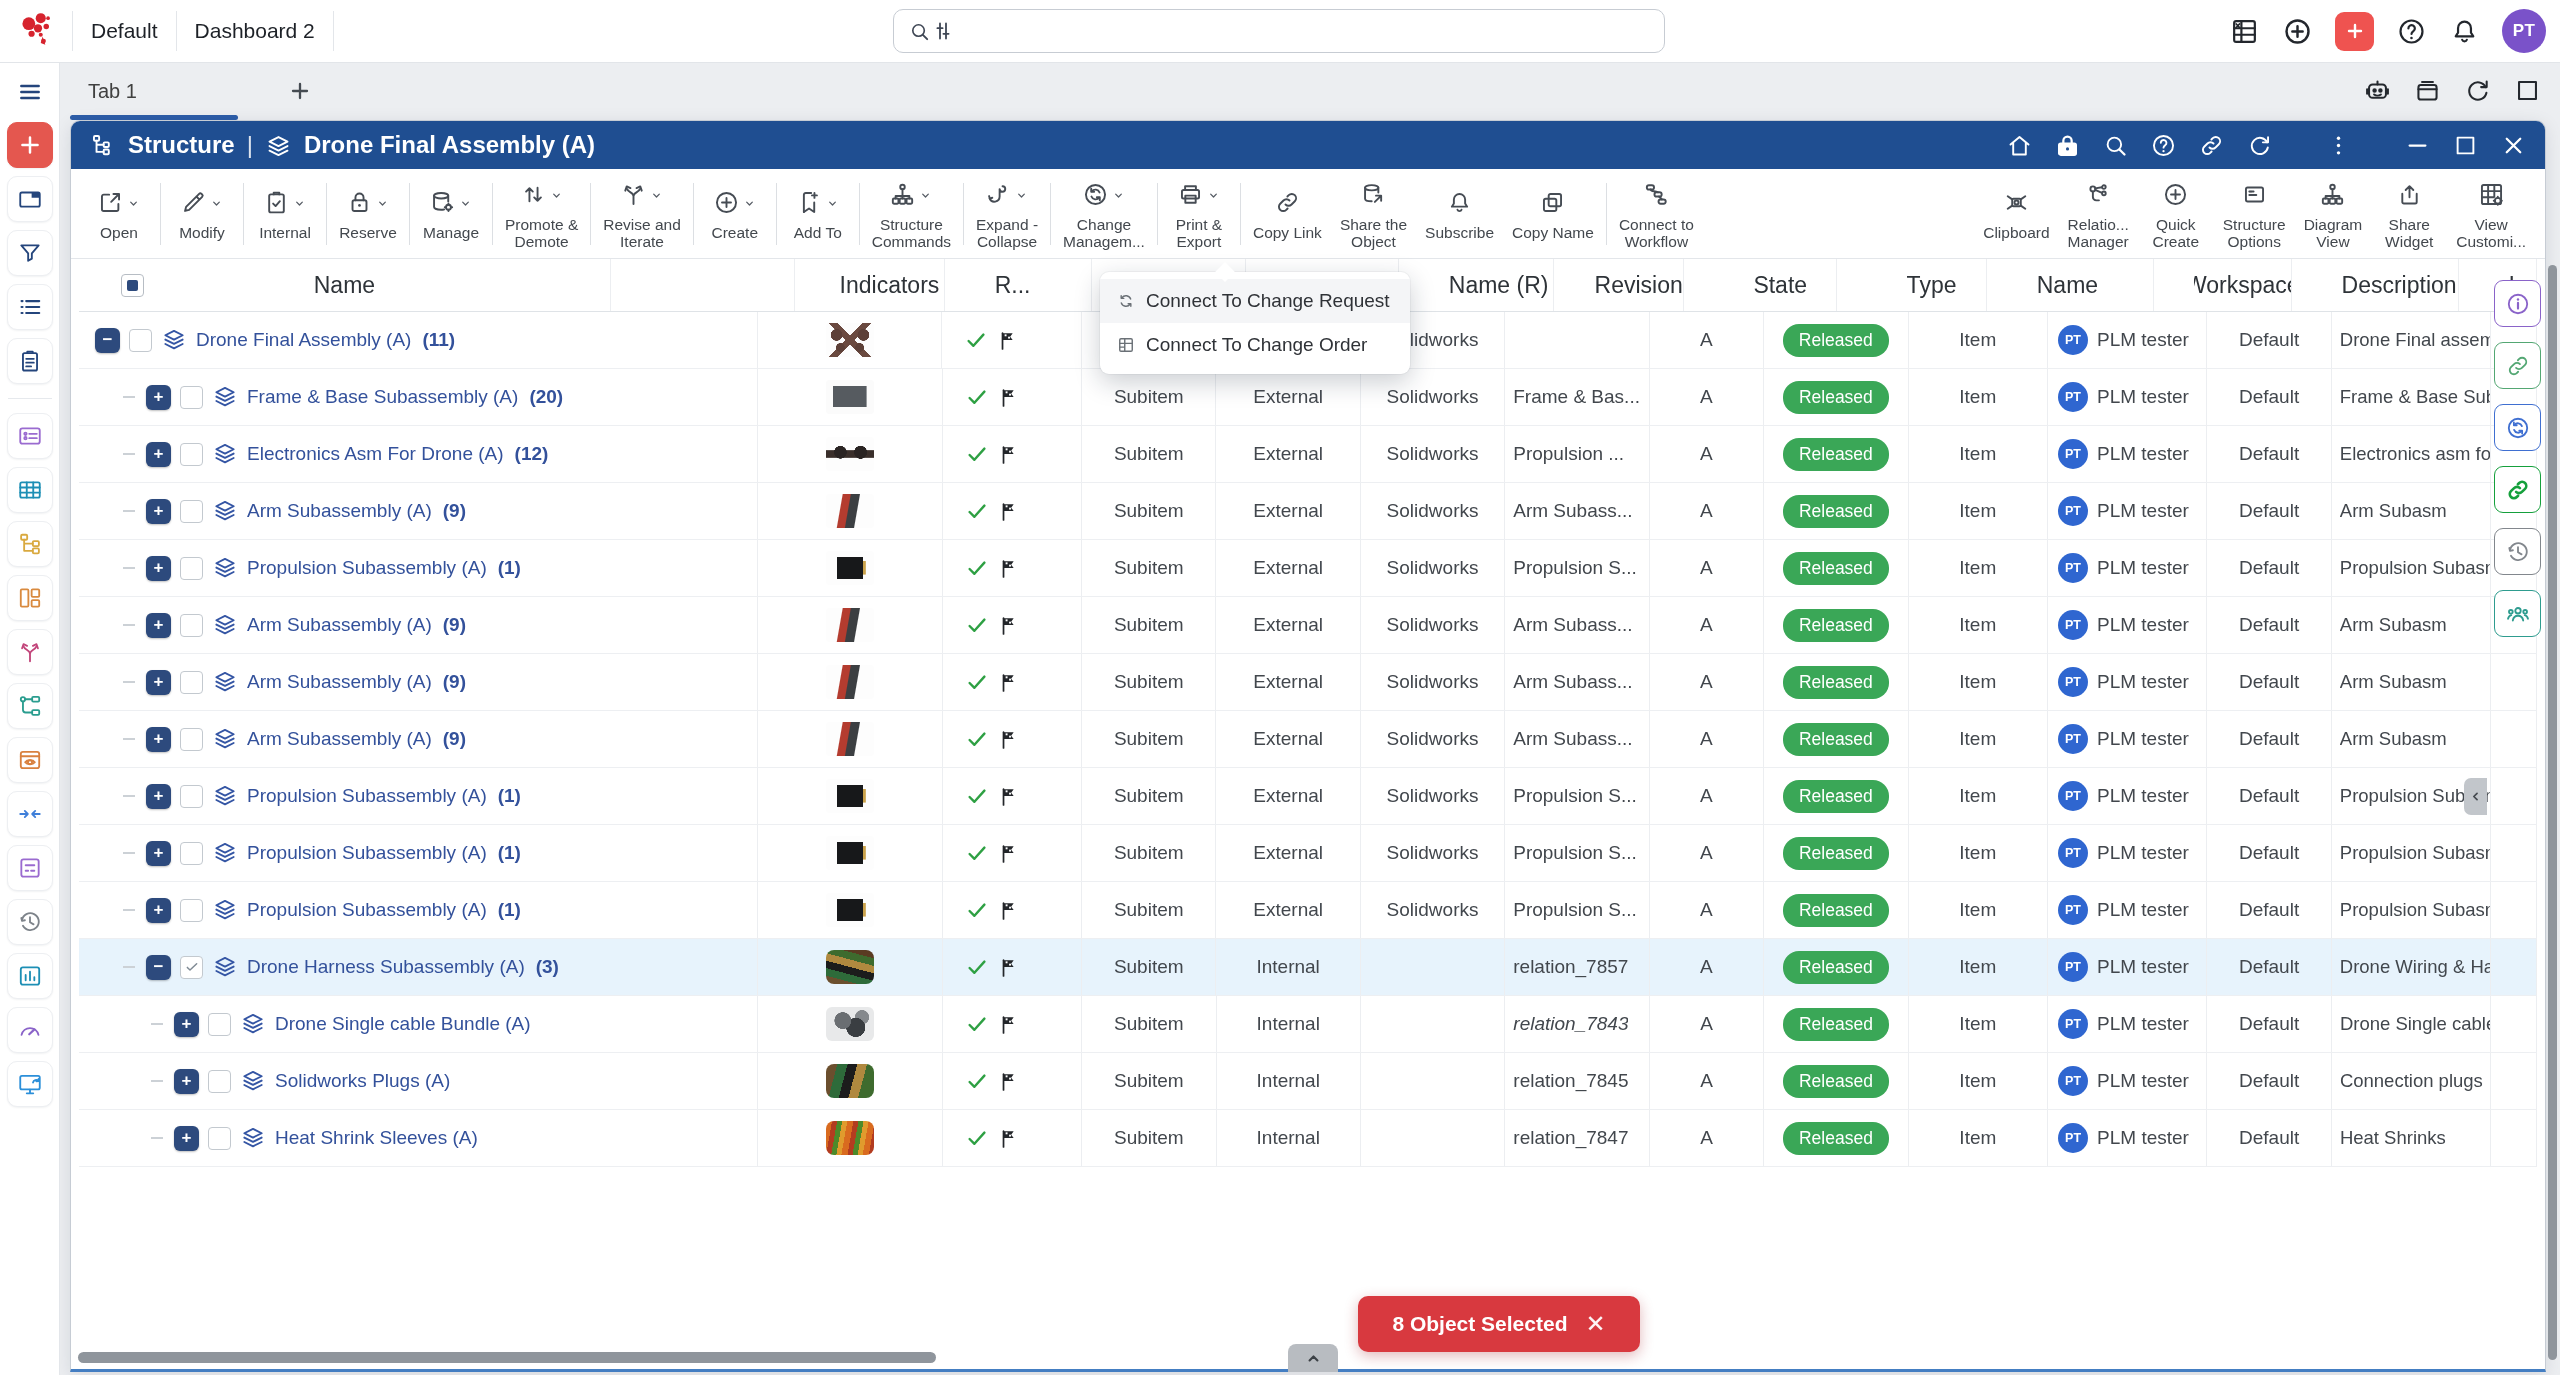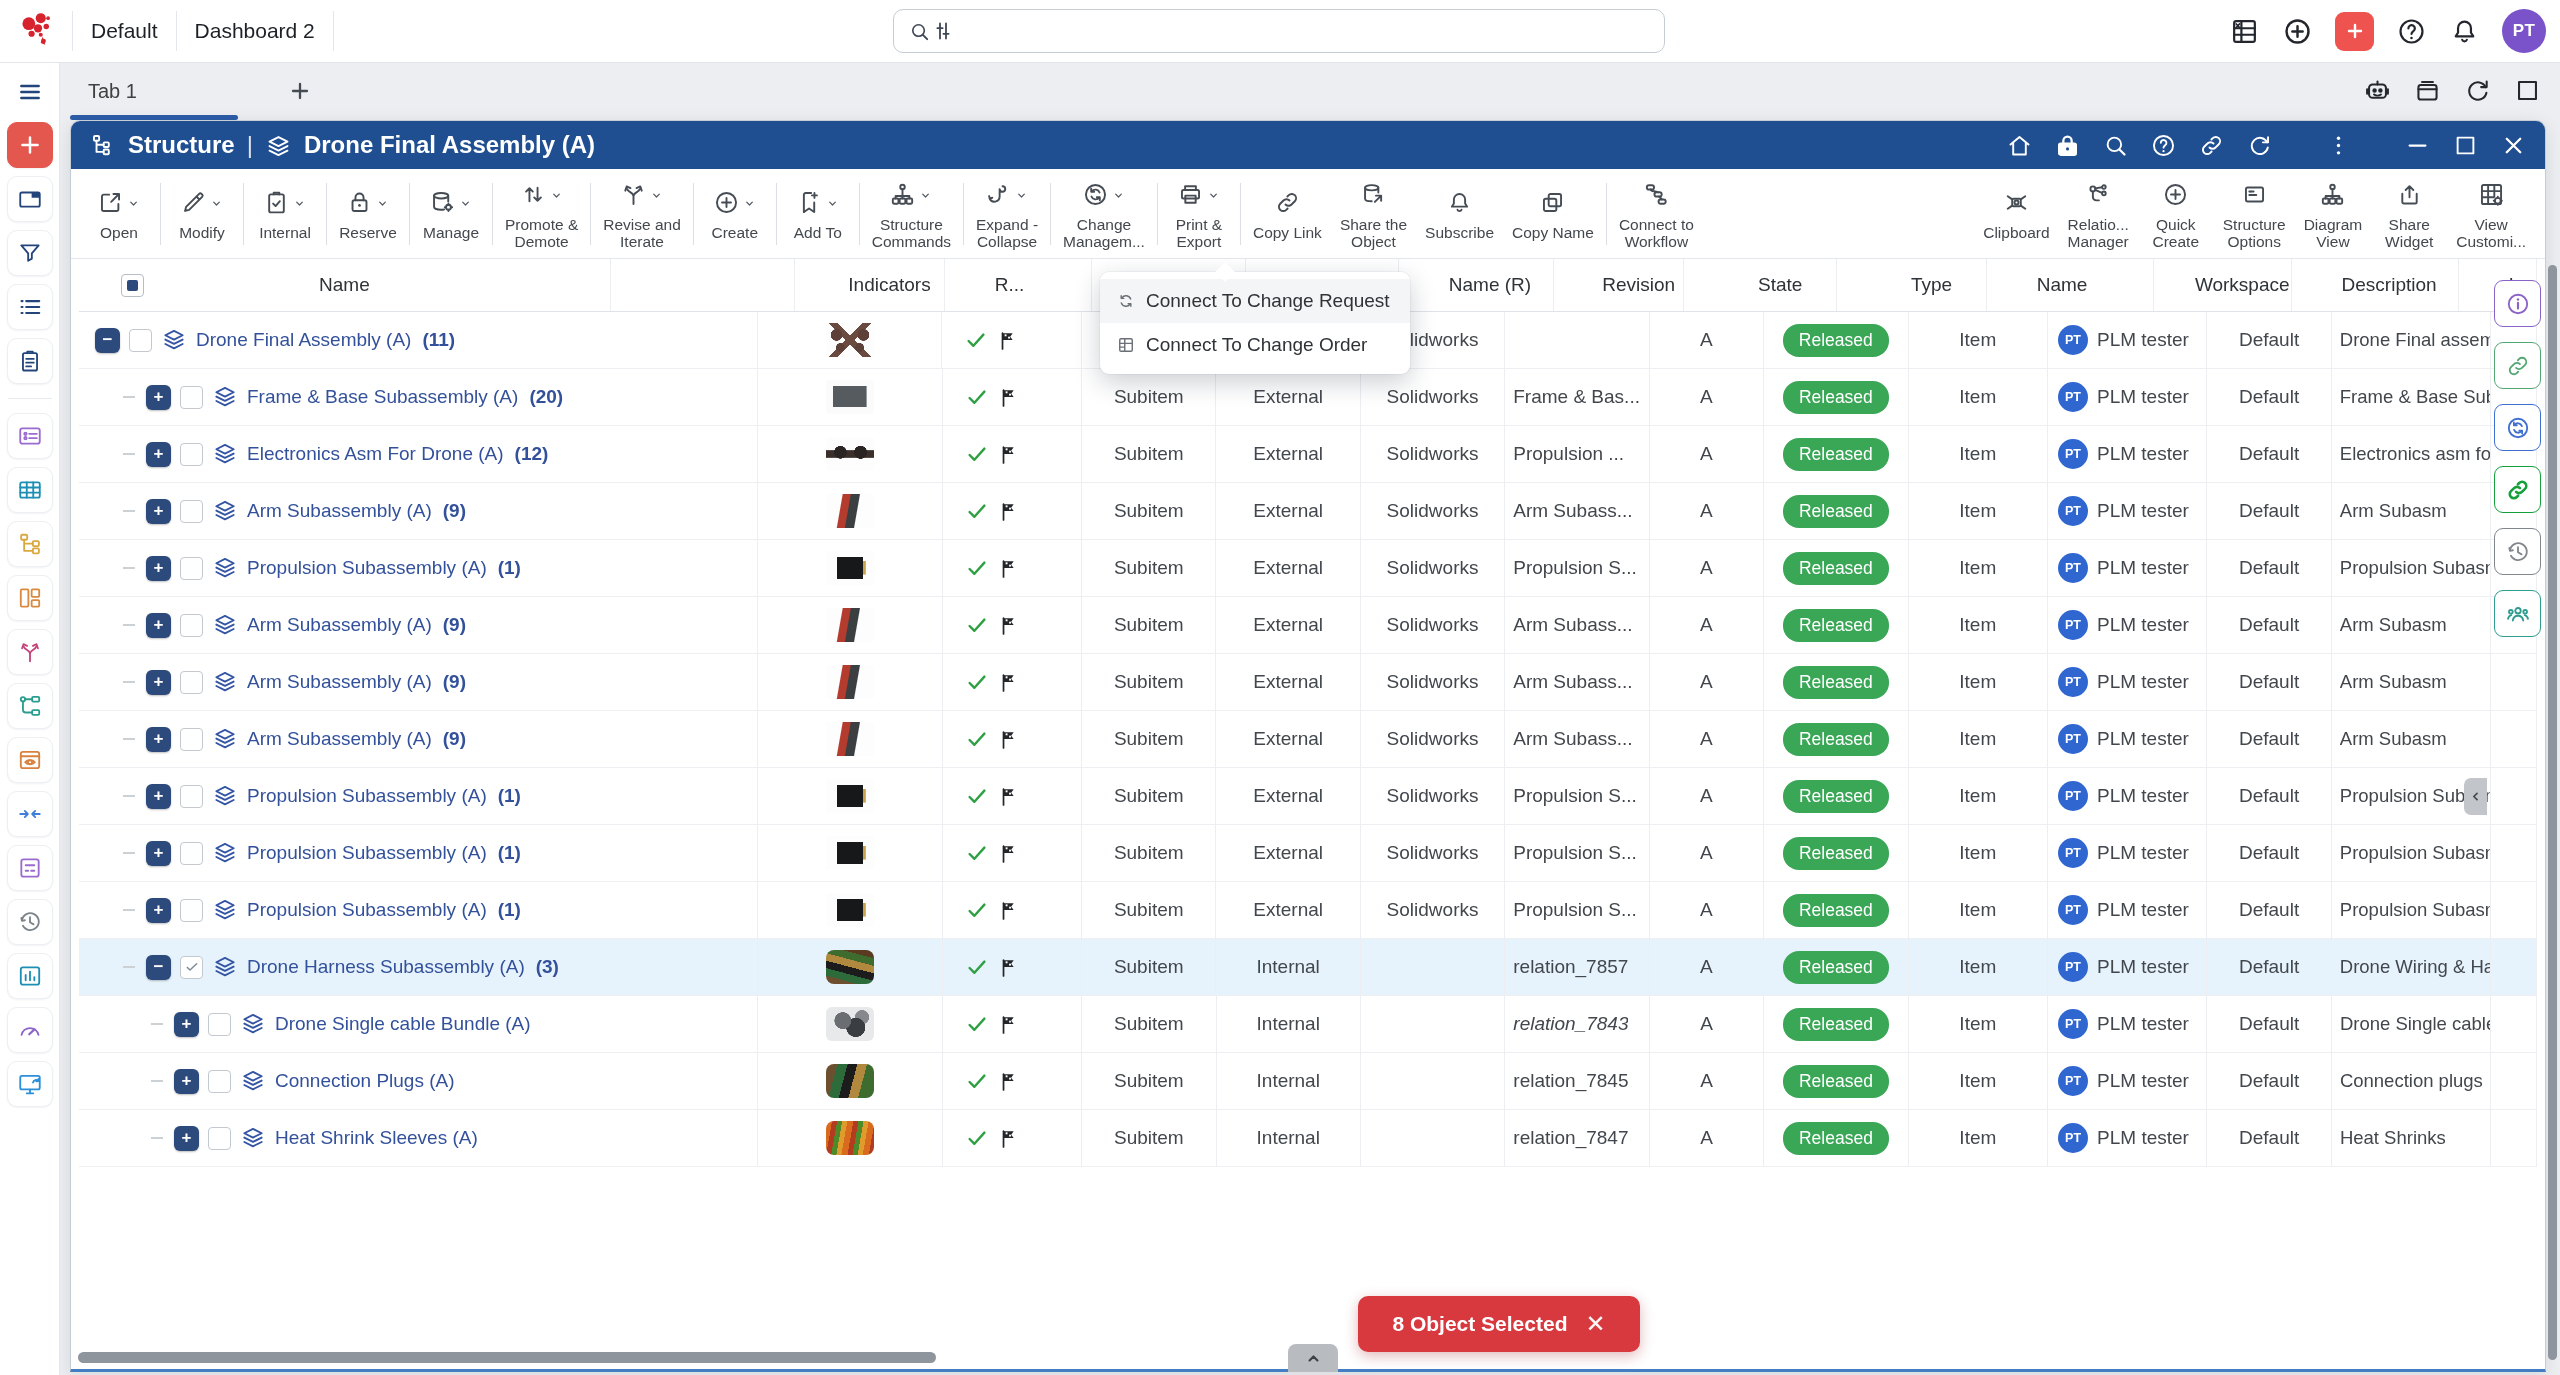--- a/index.html
+++ b/index.html
@@ -60,21 +60,21 @@
   .tb-btn{display:flex;flex-direction:column;align-items:center;justify-content:flex-start;padding:8px 9px 4px 9px;gap:5px;
           color:#3a3f45;min-width:58px;cursor:default;}
   .tb-btn .irow{display:flex;align-items:flex-start;gap:2px;height:30px;color:#464c54;}
   .tb-btn .irow svg{width:27px;height:27px;}
   .tb-btn .irow svg.chev{width:15px;height:15px;margin-top:7px;color:#565c64;}
   .tb-btn .lbl{font-size:15.5px;line-height:1.12;text-align:center;white-space:pre-line;color:#43484e;}
   .tb-sep{width:1px;height:62px;background:#dcdfe3;margin:0 3px;flex:none;}
   #tb-right{margin-left:auto;display:flex;align-items:center;}
   
   #grid{position:absolute;left:8px;top:138px;right:8px;}
-  #thead{display:flex;height:52px;border-bottom:1px solid #dfe3e7;align-items:flex-end;font-size:19px;color:#2e3338;gap:40px;}
+  #thead{display:flex;height:52px;border-bottom:1px solid #dfe3e7;align-items:flex-end;font-size:23px;color:#2e3338;gap:40px;}
   .hcell{display:flex;align-items:center;justify-content:center;height:100%;border-right:1px solid #eceef1;box-sizing:border-box;overflow:hidden;white-space:nowrap;}
   .hcell.left{justify-content:flex-start;padding-left:10px;}
   #thead .hcell[data-col="name"]{justify-content:center;position:relative;}
   #hdr-check{position:absolute;left:42px;top:15px;width:21px;height:21px;border:1.5px solid #b7bdc4;border-radius:4px;background:#fff;
              display:flex;align-items:center;justify-content:center;}
   #hdr-check .inner{width:11px;height:11px;background:#2d4a7d;border-radius:2px;}
   .row{display:flex;height:56px;align-items:center;border-bottom:1px solid #edeff2;font-size:19px;color:#42474d;}
   .row.selected{background:#e7f3fc;}
   .cell{display:flex;align-items:center;justify-content:center;height:100%;border-right:1px solid #eceef1;box-sizing:border-box;
         overflow:hidden;white-space:nowrap;}
@@ -1649,21 +1649,21 @@
             <span class="stub"></span>
             <span class="expander">+</span>
             <span class="chk"></span>
             <span class="bom-ic"><svg class="ic " viewBox="0 0 24 24">
                 <g fill="none" stroke="currentColor" stroke-width="1.7" stroke-linecap="round" stroke-linejoin="round">
                   <path d="M12 3.6l8 4-8 4-8-4z"></path>
                   <path d="M4 11.6l8 4 8-4"></path>
                   <path d="M4 15.7l8 4 8-4"></path>
                 </g>
               </svg></span>
-            <span class="nm">Connection Plugs (A)</span>
+            <span class="nm">Solidworks Plugs (A)</span>
           </div>
           <div class="cell" style="width: 185px;">
             <span class="thumb th-plugs"></span>
           </div>
           <div class="cell left" style="width: 140px; padding-left: 22px;">
             <span class="ind-check"><svg class="ic " viewBox="0 0 24 24">
                 <g fill="none" stroke="currentColor" stroke-width="1.7" stroke-linecap="round" stroke-linejoin="round">
                   <path d="M4.6 13l4.8 4.8L19.4 6.6" stroke-width="2.4"></path>
                 </g>
               </svg></span>

